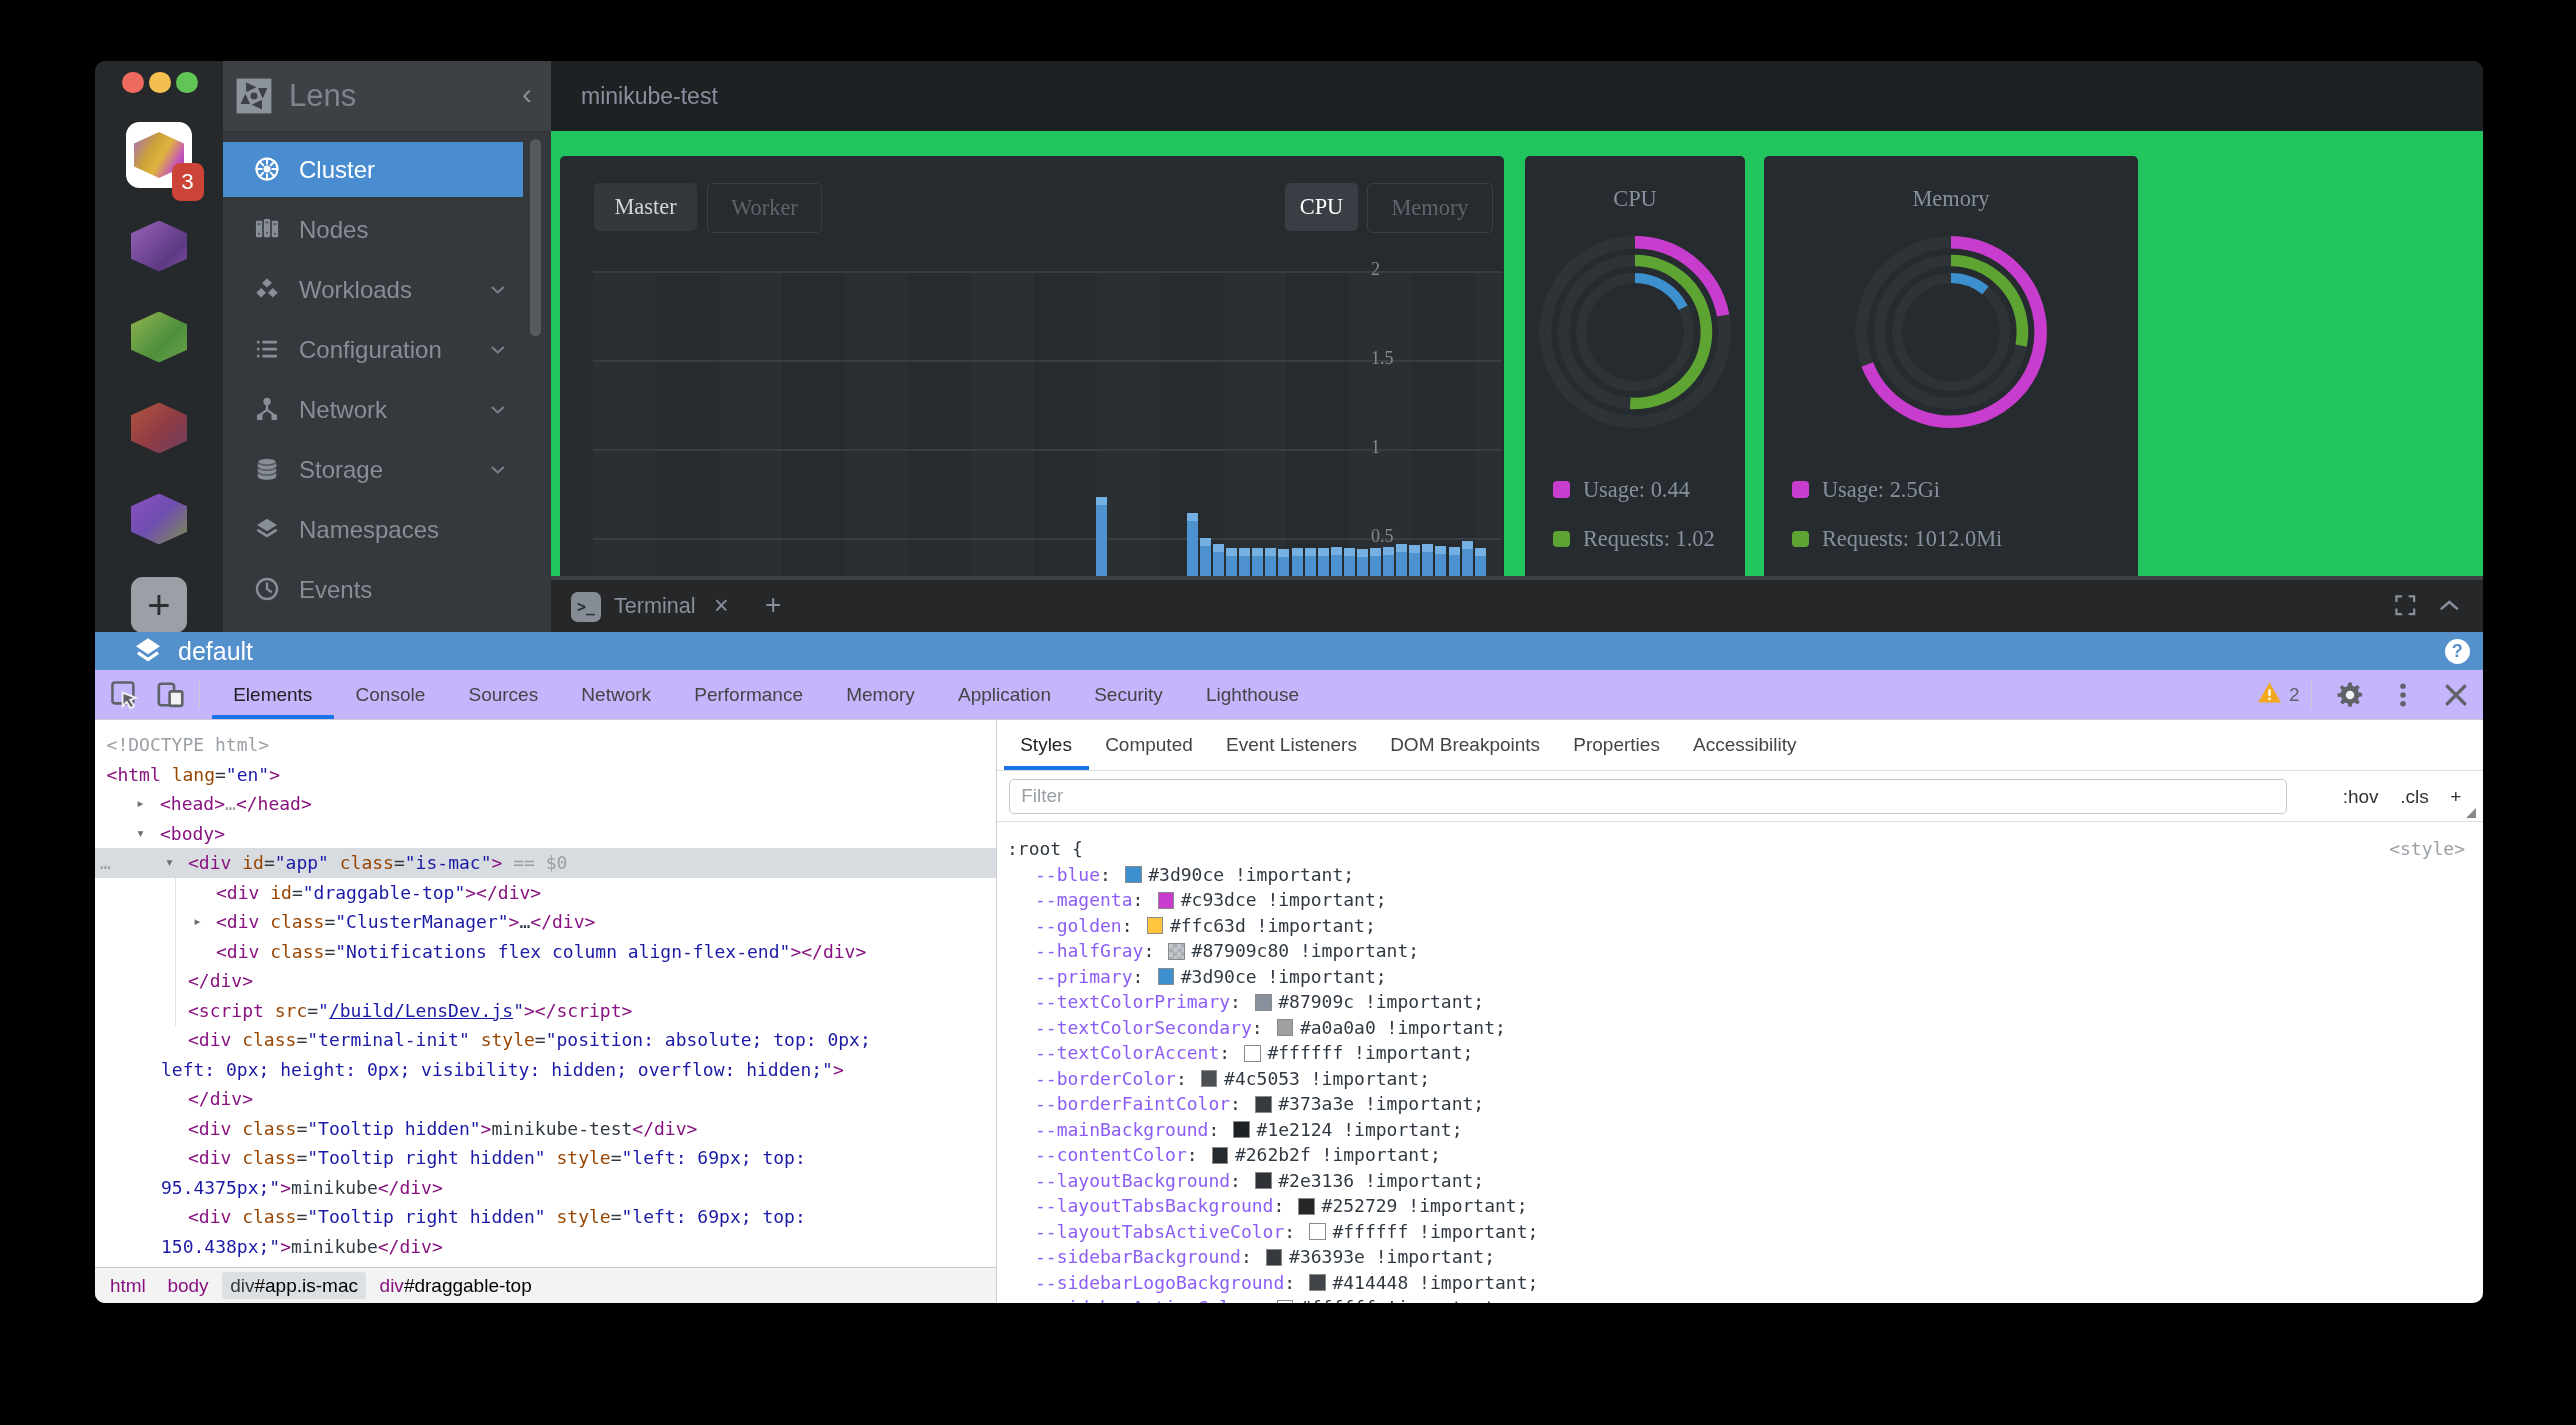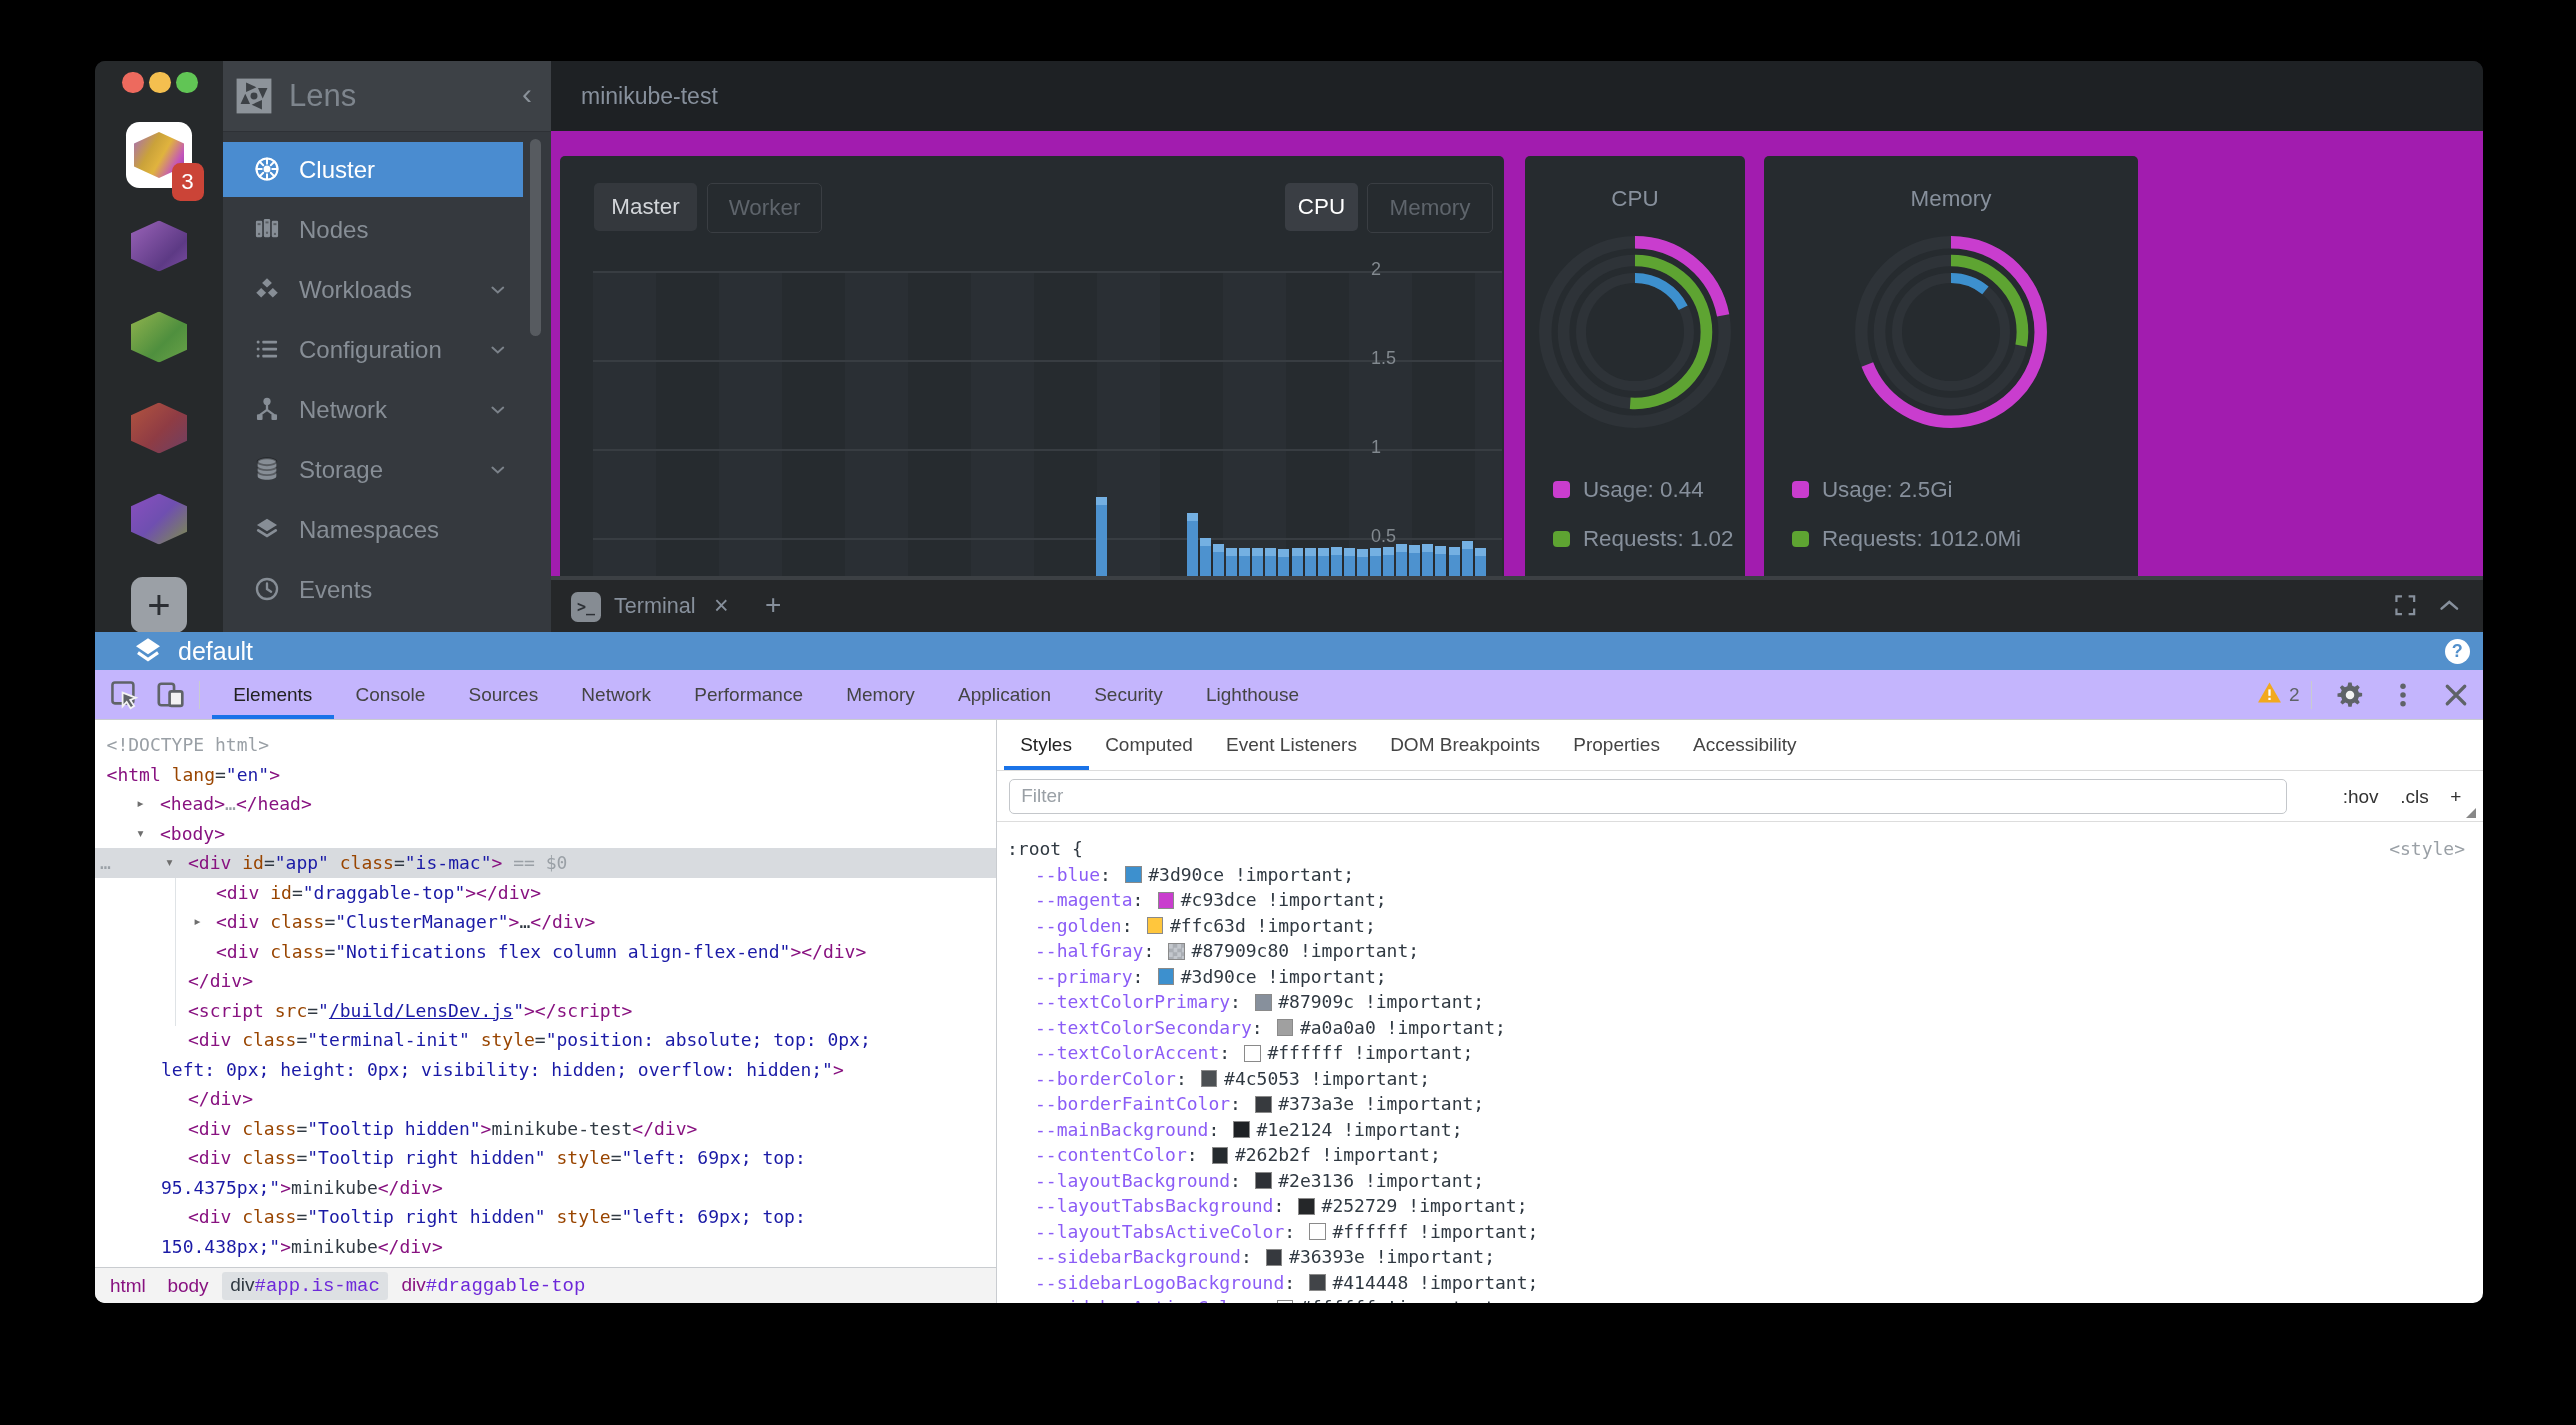--- a/index.html
+++ b/index.html
@@ -42,21 +42,21 @@
   .side-icon{position:absolute;left:30px;top:13.3px;width:28px;height:28px;color:inherit;}
   .side-icon svg{width:28px;height:28px;display:block;}
   .side-label{position:absolute;left:76px;top:0;line-height:55px;font-size:24px;}
   .side-chev{position:absolute;left:264px;top:16.6px;width:21.6px;height:21.6px;color:#7b828a;}
   .side-chev svg{width:21.6px;height:21.6px;}
   .side-scroll{position:absolute;left:307px;top:78px;width:10.8px;height:197px;border-radius:5.8px;background:#575b60;}
 
   
   .topbar{position:absolute;left:456px;top:0;width:1932px;height:70px;background:#1e2124;}
   .page-title{position:absolute;left:30px;top:0;line-height:70px;font-size:23px;color:#87909c;}
-  .content{position:absolute;left:456px;top:70px;width:1932px;height:445px;background:#a21caf;overflow:hidden;}
+  .content{position:absolute;left:456px;top:70px;width:1932px;height:445px;background:#22c55e;overflow:hidden;font-family:Liberation Serif, serif;}
   .card{position:absolute;top:25px;height:465px;background:#262b2f;border-radius:5px;overflow:hidden;}
   #chart-card{left:9px;width:944px;}
   #cpu-card{left:974px;width:220px;}
   #mem-card{left:1213px;width:374px;}
   #pods-card{left:1612px;width:290px;}
 
   .btn{position:absolute;top:26.6px;height:48px;border-radius:5px;font-size:22.4px;
        display:flex;align-items:center;justify-content:center;}
   .btn.on{background:#34383d;color:#d2d5d9;}
   .btn.off{background:transparent;border:0.8px solid #3a3e43;color:#5e646b;}
@@ -117,21 +117,21 @@
   .tree-row.selected{background:#d8dbdf;}
   .tree-row .arrow{position:absolute;font-size:15px;color:#6e6e6e;}
   .tree-row .gutter{position:absolute;left:5px;color:#9aa0a6;}
   .t{color:#881280;} .a{color:#994500;} .v{color:#1a1aa6;} .p{color:#303942;}
   .g{color:#9aa0a6;} .l{color:#1a1aa6;text-decoration:underline;}
   .guide{position:absolute;left:80px;top:158px;width:0.8px;height:148px;background:#dfe3e6;}
 
   .breadcrumb{position:absolute;left:0;bottom:0;width:100%;height:36px;background:#f3f3f3;border-top:0.8px solid #c9ccd0;
               box-sizing:border-box;display:flex;align-items:center;padding-left:6.6px;font-size:19px;}
   .crumb{padding:2.5px 8.3px;margin-right:5px;border-radius:3.3px;white-space:nowrap;}
-  .crumb .tag{color:#881280;} .crumb .suffix{color:#6d28d9;font-family:Liberation Mono, monospace;}
+  .crumb .tag{color:#881280;} .crumb .suffix{color:#000000;}
   .crumb.selected{background:#dde0e3;}
   .crumb.selected .tag{color:#303942;}
 
   .dt-styles{position:absolute;left:901px;top:659px;width:1487px;height:583px;background:#fff;
              border-left:0.8px solid #c9ccd0;box-sizing:border-box;overflow:hidden;}
   .styles-subtabs{position:absolute;left:0;top:0;width:100%;height:51px;border-bottom:0.8px solid #ddd;
                   box-sizing:border-box;display:flex;padding-left:6.6px;}
   .styles-subtab{padding:0 16.6px;font-size:19px;color:#444;display:flex;align-items:center;height:100%;box-sizing:border-box;}
   .styles-subtab.active{border-bottom:4.1px solid #1a73e8;padding-top:4.1px;color:#222;}
   .filter-row{position:absolute;left:0;top:51px;width:100%;height:51px;border-bottom:0.8px solid #ddd;box-sizing:border-box;}

